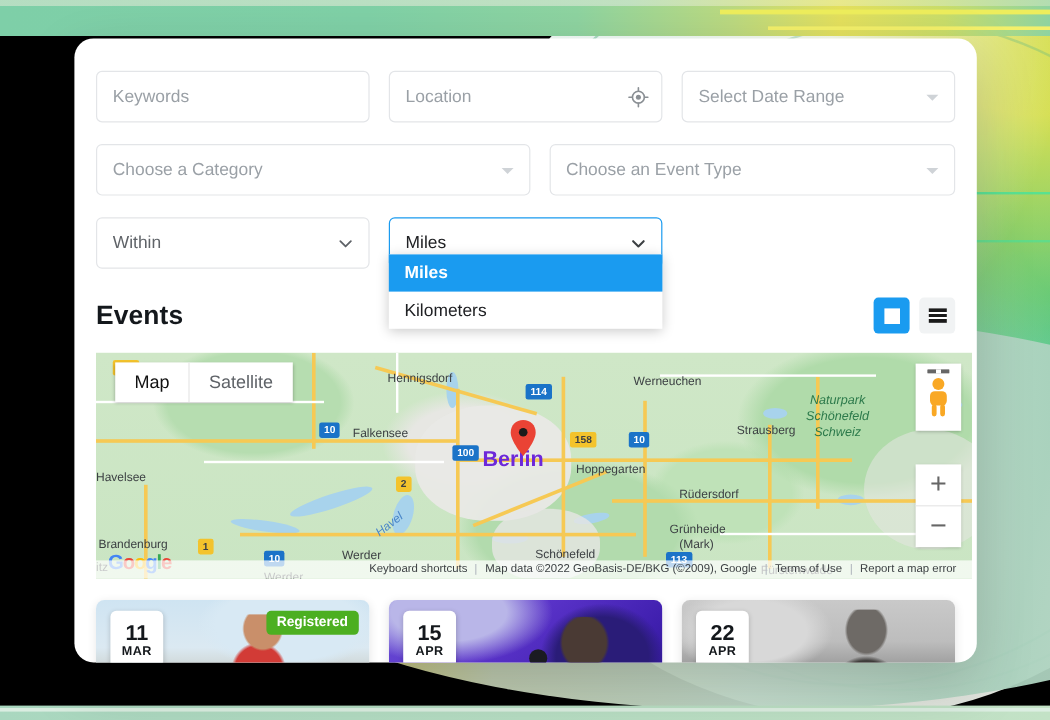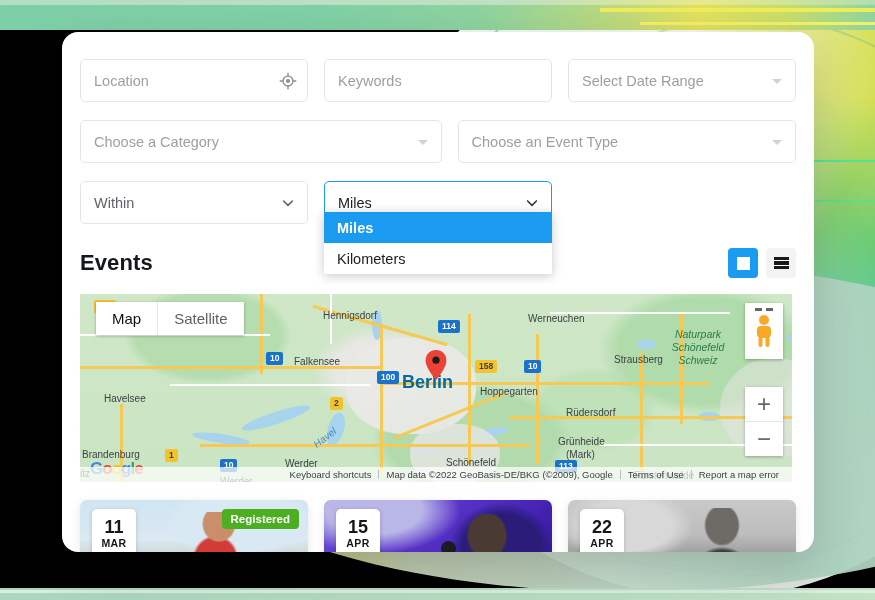--- a/index.html
+++ b/index.html
@@ -163,41 +163,41 @@
   .view-toggle { display:flex; gap:8px; }
   .vbtn { width:30px;height:30px;border-radius:4px;display:flex;align-items:center;justify-content:center; }
   .vbtn.on { background:#1a9bf0; }
   .vbtn.off{ background:#f1f3f4; }
   .grid-glyph { width:13px;height:13px;background:#fff; }
   .list-glyph { width:15px;height:12px;background:
     repeating-linear-gradient(to bottom,#1a1a1a 0 3px,#fff 3px 4.5px); }
 
   
   #map {
-    position:relative; margin:16px 22px 0 18px;
+    position:relative; margin:16px 4px 0 18px;
     height:188px; overflow:hidden;
     background:#cfe8c9;
   }
   .map-bg {
     position:absolute; inset:0;
     background:
       radial-gradient(ellipse 120px 70px at 18% 22%, #b6ddb0 0 60%, rgba(182,221,176,0) 70%),
       radial-gradient(ellipse 140px 80px at 55% 78%, #b2dbad 0 60%, rgba(178,219,173,0) 72%),
       radial-gradient(ellipse 150px 90px at 88% 30%, #b0dbaa 0 58%, rgba(176,219,170,0) 72%),
       radial-gradient(ellipse 90px 60px at 72% 62%, #bfe2b8 0 60%, rgba(191,226,184,0) 72%),
       radial-gradient(ellipse 110px 70px at 42% 40%, #e7e7e3 0 42%, rgba(231,231,227,0) 62%),
       linear-gradient(#cfe7c7,#cae5c3);
   }
   .water {
     position:absolute; background:#a8d3ec; border-radius:50%;
   }
   .road { position:absolute; background:#f6c954; }
   .road-w { position:absolute; background:#fff; }
   .city { position:absolute; font-size:10px; color:#3c4043; white-space:nowrap; }
-  .city.big { font-size:18px; font-weight:bold; color:#0369a1; }
+  .city.big { font-size:18px; font-weight:bold; color:#6d28d9; }
   .park-label { position:absolute; font-size:10.5px; color:#2c7a4b; font-style:italic; text-align:center; line-height:13px; }
   .shield {
     position:absolute; background:#1a73c8; color:#fff;
     font-size:8.5px; font-weight:bold; border-radius:2px;
     padding:1px 4px; line-height:11px;
   }
   .shield.y { background:#f3c32c; color:#3c4043; }
 
   .maptype {
     position:absolute; left:16px; top:8px; display:flex;
@@ -297,32 +297,32 @@
   <div class="streak-b"></div>
   <div class="streak-c"></div>
   <div class="streak-d"></div>
   <div class="band-bottom"></div>
   <div class="band-bottom-line"></div>
 </div>
 
 <div id="panel">
 
   <div class="row row-1">
+    <div class="field w-keywords">
+      <span class="ph">Keywords</span>
+    </div>
     <div class="field w-location">
       <span class="ph">Location</span>
       <span class="gps">
         <svg width="18" height="18" viewBox="0 0 24 24">
           <circle cx="12" cy="12" r="6.6" fill="none" stroke="#8a8f94" stroke-width="1.8"></circle>
           <circle cx="12" cy="12" r="2.8" fill="#8a8f94"></circle>
           <path d="M12 1.5v3.6M12 18.9v3.6M1.5 12h3.6M18.9 12h3.6" stroke="#8a8f94" stroke-width="1.8" stroke-linecap="round"></path>
         </svg>
       </span>
-    </div>
-    <div class="field w-keywords">
-      <span class="ph">Keywords</span>
     </div>
     <div class="field w-date">
       <span class="ph">Select Date Range</span>
       <span class="caret-soft"></span>
     </div>
   </div>
 
   <div class="row row-2">
     <div class="field w-category">
       <span class="ph">Choose a Category</span>
@@ -420,21 +420,21 @@
       <div>+</div>
       <div class="sep"></div>
       <div>−</div>
     </div>
 
     <div id="map-labels">
         <div class="city" style="left: 243px; top: 16px;">Hennigsdorf</div>
         <div class="city" style="left: 448px; top: 19px;">Werneuchen</div>
         <div class="city" style="left: 214px; top: 62px;">Falkensee</div>
         <div class="city" style="left: 534px; top: 60px;">Strausberg</div>
-        <div class="city" style="left: 0px; top: 99px; padding-left: 24px;">Havelsee</div>
+        <div class="city" style="left: 0px; top: 99px;">Havelsee</div>
         <div class="city" style="left: 400px; top: 92px;">Hoppegarten</div>
         <div class="city" style="left: 486px; top: 113px;">Rüdersdorf</div>
         <div class="city" style="left: 730px; top: 82px;">Seel</div>
         <div class="city" style="left: 2px; top: 155px;">Brandenburg</div>
         <div class="city" style="left: 205px; top: 164px;">Werder</div>
         <div class="city" style="left: 366px; top: 163px;">Schönefeld</div>
         <div class="city" style="left: 478px; top: 142px;">Grünheide</div>
         <div class="city" style="left: 486px; top: 155px;">(Mark)</div>
         <div class="city" style="left: 554px; top: 176px;">Fürstenwalde</div>
         <div class="city" style="left: 140px; top: 182px;">Werder</div>

